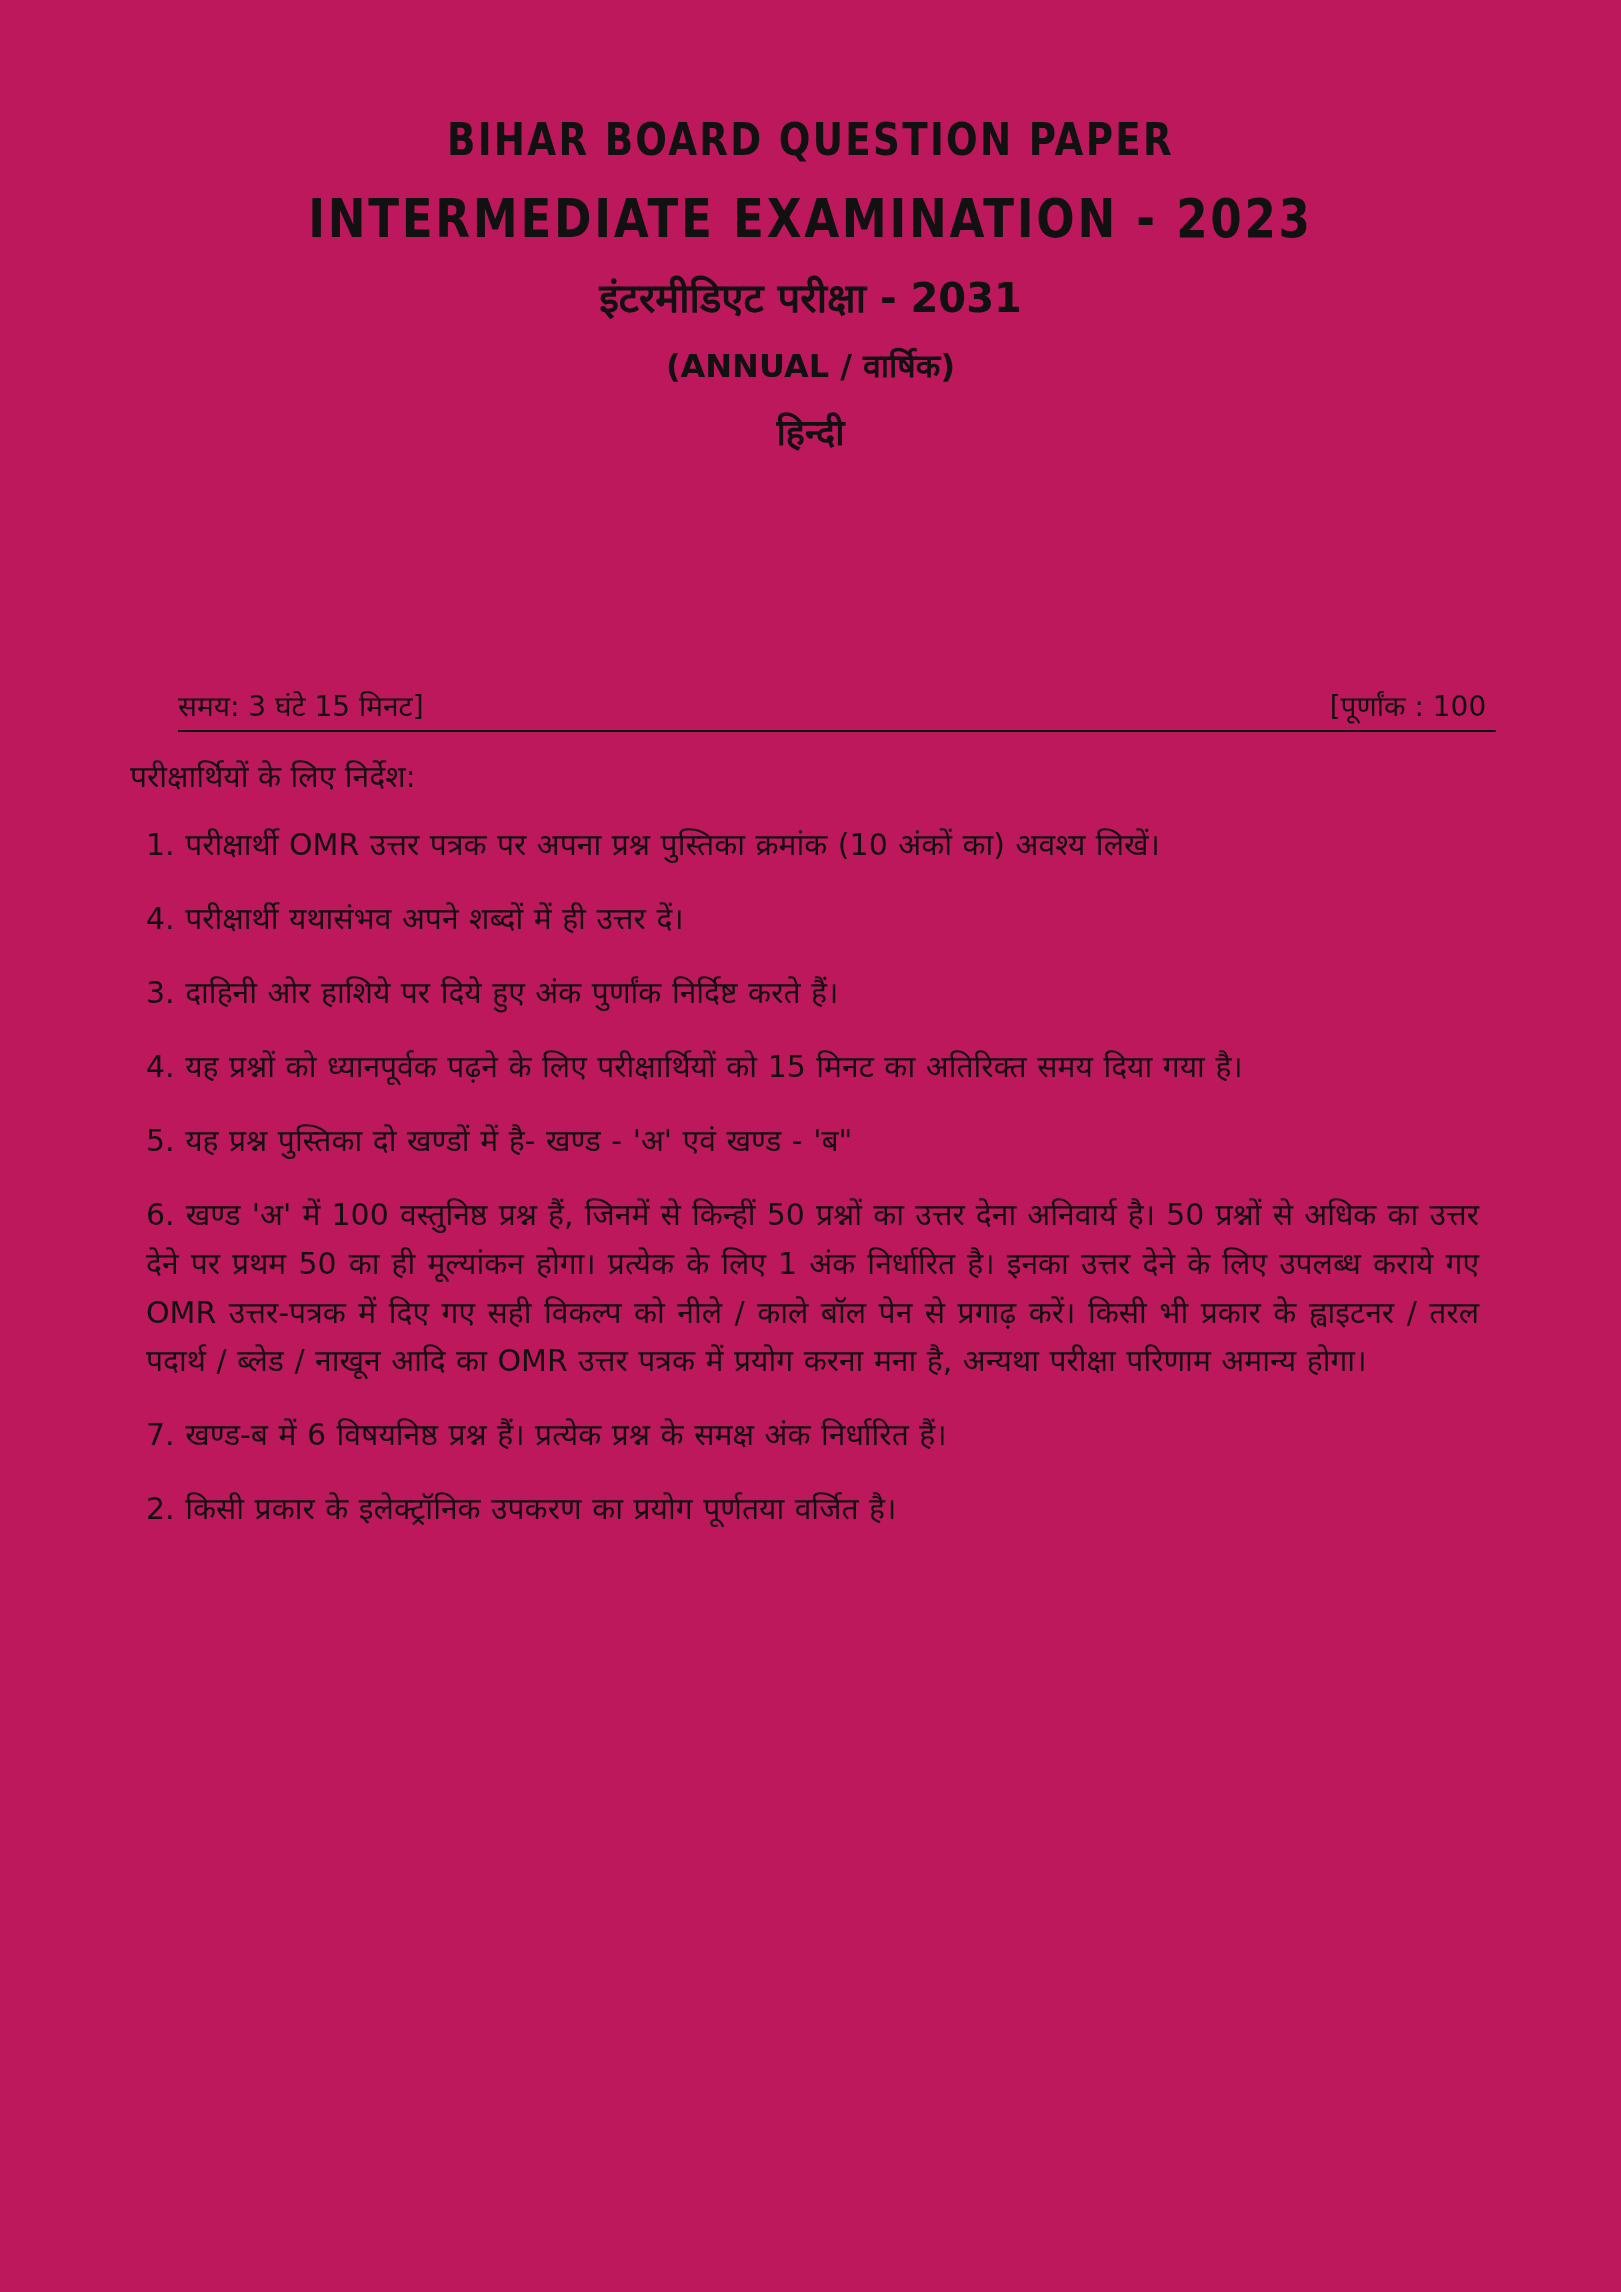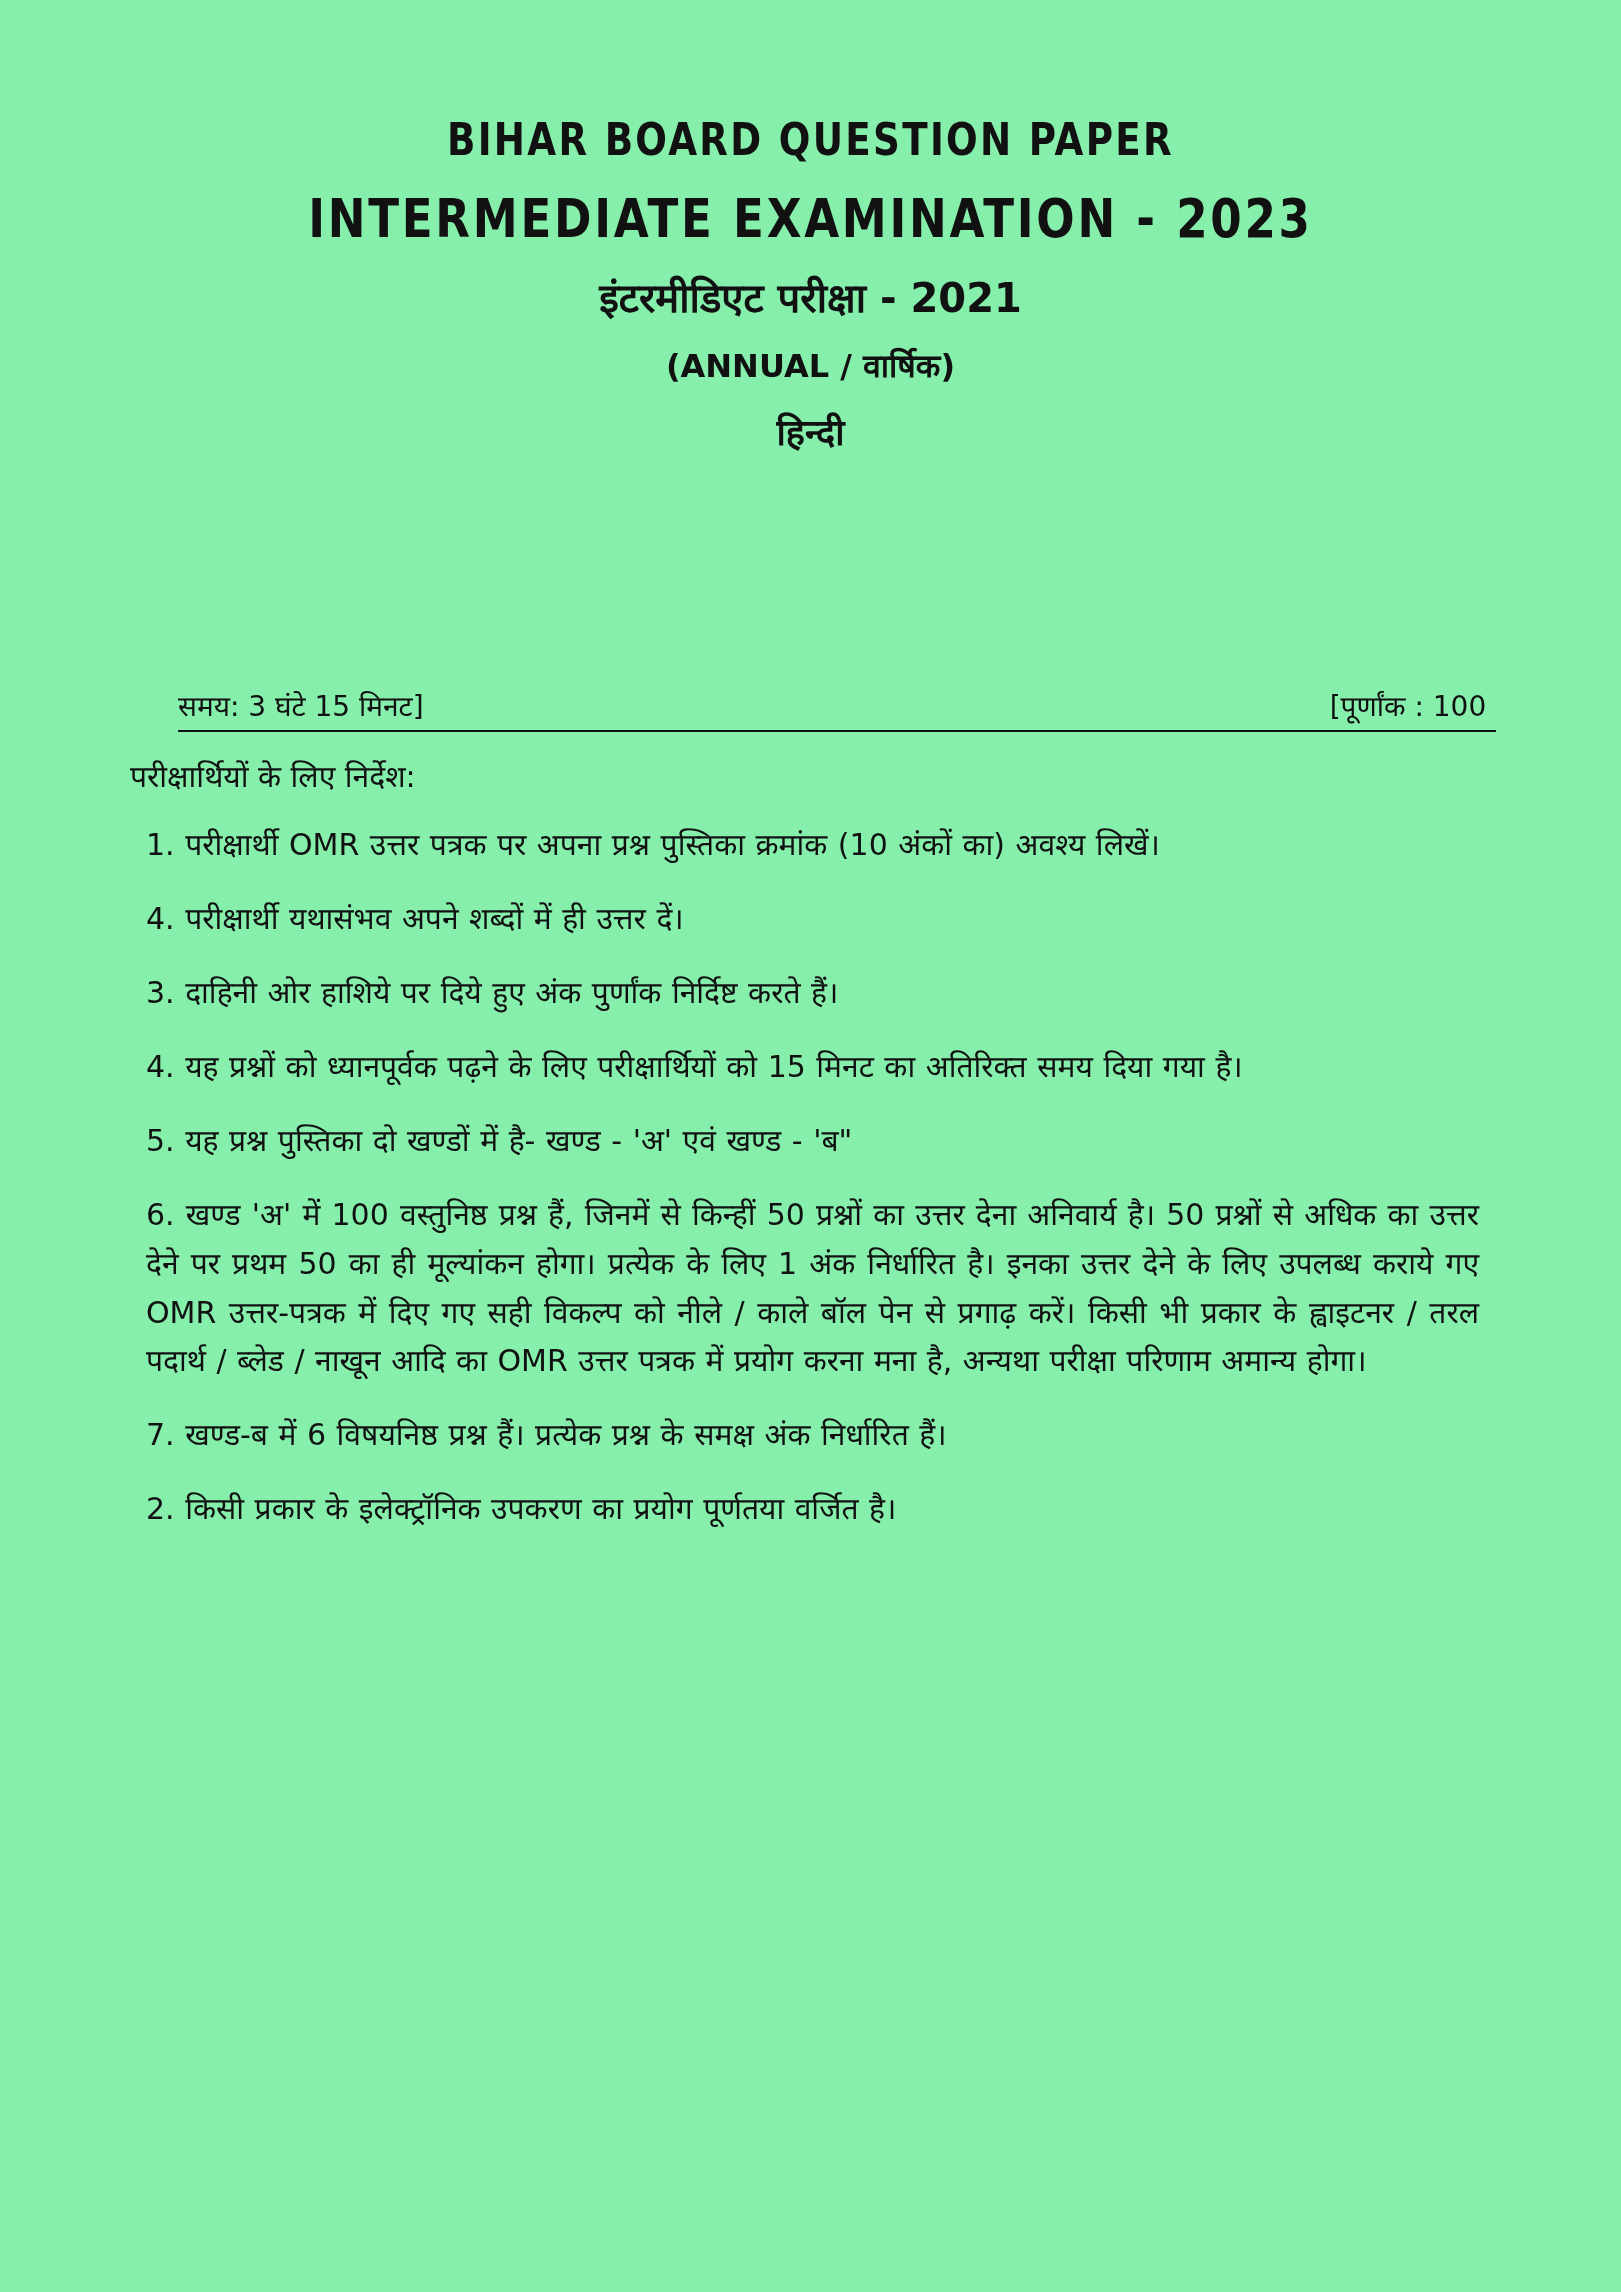--- a/index.html
+++ b/index.html
@@ -11,21 +11,21 @@
     width: 1621px;
     height: 2293px;
     font-family: "DejaVu Sans", "Liberation Sans", sans-serif;
     color: #111111;
     overflow: hidden;
   }
   .page {
     position: relative;
     width: 1621px;
     height: 2293px;
-    background: #86efac;
+    background: #be185d;
     box-sizing: border-box;
   }
 
   
   .header {
     padding-top: 116px;
     text-align: center;
   }
   .title-main {
     font-family: "DejaVu Sans Condensed", "Liberation Sans Narrow", "Liberation Sans", sans-serif;
@@ -122,21 +122,21 @@
   }
 </style>
 </head>
 <body>
 
 <div class="page">
 
   <div class="header">
     <div class="title-main">BIHAR BOARD QUESTION PAPER</div>
     <div class="title-sub-en">INTERMEDIATE EXAMINATION  -  2023</div>
-    <div class="title-sub-hi">इंटरमीडिएट परीक्षा - 2021</div>
+    <div class="title-sub-hi">इंटरमीडिएट परीक्षा - 2031</div>
     <div class="title-annual">(ANNUAL / वार्षिक)</div>
     <div class="title-subject">हिन्दी</div>
   </div>
 
   <div class="body-area">
 
     <div class="meta-row">
       <span class="meta-left">समय: 3 घंटे 15 मिनट]</span>
       <span class="meta-right">[पूर्णांक : 100</span>
     </div>

